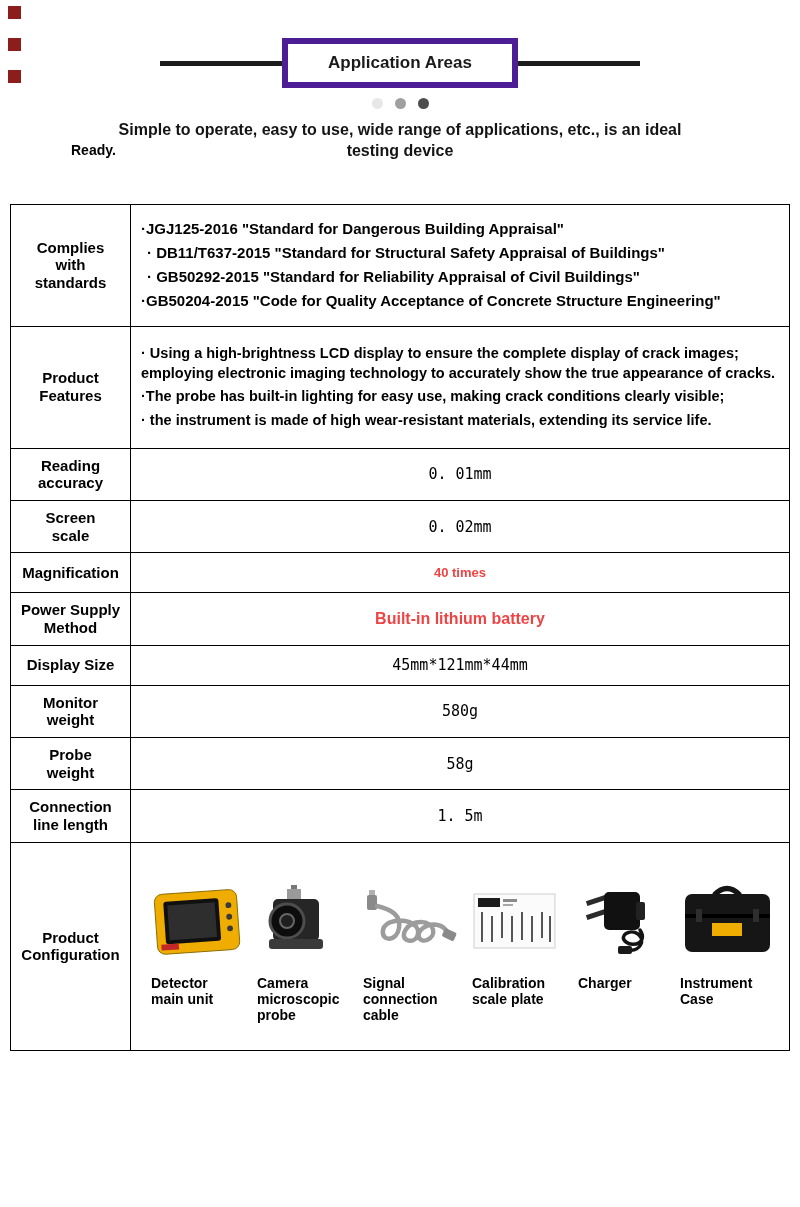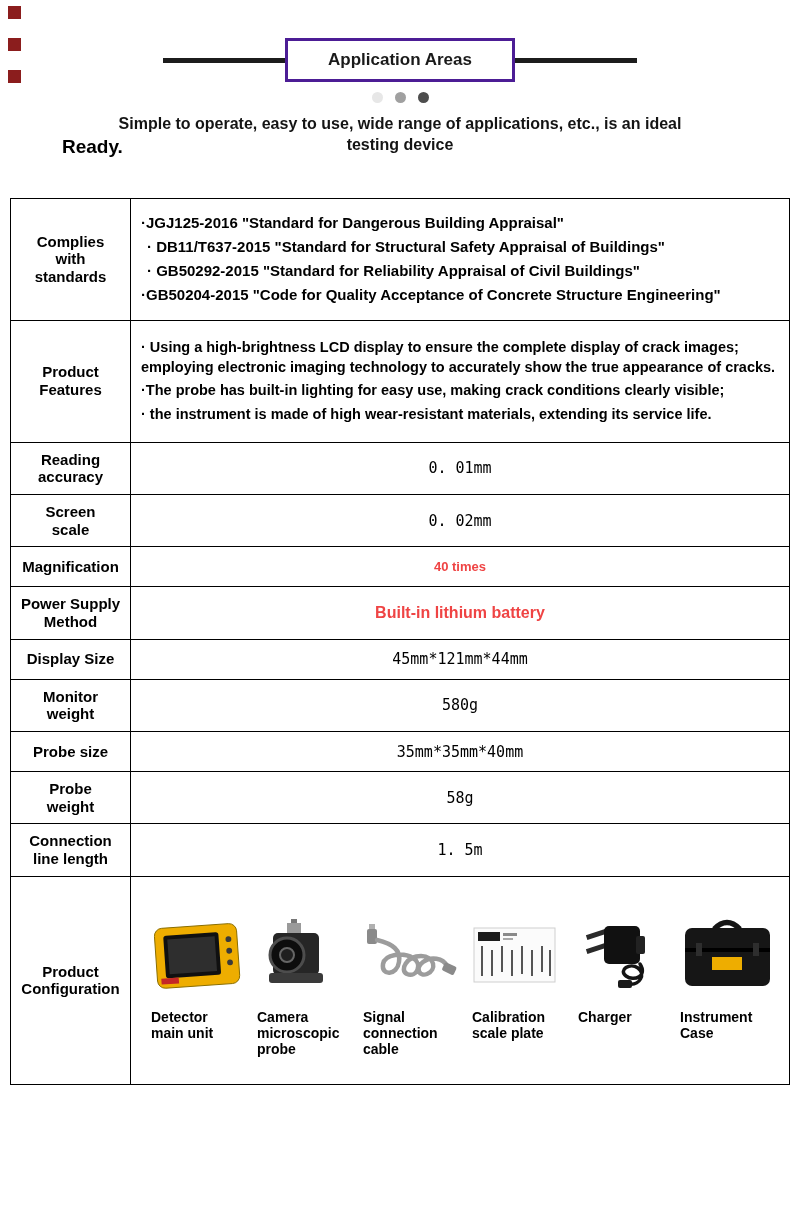--- a/index.html
+++ b/index.html
@@ -6,35 +6,35 @@
   body{width:800px;height:1207px;position:relative;overflow:hidden;
        font-family:"Liberation Sans",sans-serif;color:#111;}
 
   
   .sq{position:absolute;left:8px;width:13px;height:13px;}
   .sq1{top:6px;} .sq2{top:38px;} .sq3{top:70px;}
 
   
   .banner-row{margin-top:38px;display:flex;align-items:center;justify-content:center;}
   .banner-line{height:5px;background:#1c1c1c;width:122px;}
-  .banner-box{border:3px solid #4c1d95;padding:9px 40px;font-weight:bold;font-size:17px;color:#1a1a1a;}
+  .banner-box{border:6px solid #4c1d95;padding:9px 40px;font-weight:bold;font-size:17px;color:#1a1a1a;}
 
   .section-title{text-align:center;margin-top:9px;font-family:"DejaVu Sans Mono",monospace;
     font-weight:bold;font-size:23px;letter-spacing:2px;color:#111;}
 
   .dots{display:flex;justify-content:center;gap:12px;margin-top:10px;}
   .dot{width:11px;height:11px;border-radius:50%;}
 
   .intro{width:700px;margin:26px auto 0;text-align:center;font-weight:bold;
     font-size:17.5px;line-height:1.24;color:#101010;}
 
   .sub{position:relative;margin-top:11px;text-align:center;font-weight:bold;
     font-size:16px;line-height:1.3;color:#141414;}
   .sub-line2{display:block;}
-  .ready{position:absolute;left:62px;top:21px;font-size:19px;font-weight:bold;color:#000;}
+  .ready{position:absolute;left:71px;top:21px;font-size:14px;font-weight:bold;color:#000;}
 
   
   table.spec{border-collapse:collapse;table-layout:fixed;width:780px;margin:42px auto 0;}
   table.spec td{border:1px solid #000;vertical-align:middle;}
   td.label{width:120px;text-align:center;font-weight:bold;font-size:15px;
     line-height:1.18;white-space:pre-line;padding:8px 4px;color:#000;}
   td.value{padding:4px 10px;}
   tr.h-lg{height:122px;}
   tr.h-sm{height:40px;}
   tr.h-pw{height:44px;}
@@ -134,24 +134,20 @@
       <td class="value v-bold">Built-in lithium battery</td>
     </tr>
     <tr class="h-sm">
       <td class="label">Display Size</td>
       <td class="value v-mono">45mm*121mm*44mm</td>
     </tr>
     <tr class="h-sm">
       <td class="label">Monitor
 weight</td>
       <td class="value v-mono">580g</td>
-    </tr>
-    <tr class="h-sm">
-      <td class="label">Probe size</td>
-      <td class="value v-mono">35mm*35mm*40mm</td>
     </tr>
     <tr class="h-sm">
       <td class="label">Probe
 weight</td>
       <td class="value v-mono">58g</td>
     </tr>
     <tr class="h-sm">
       <td class="label">Connection
 line length</td>
       <td class="value v-mono">1. 5m</td>

